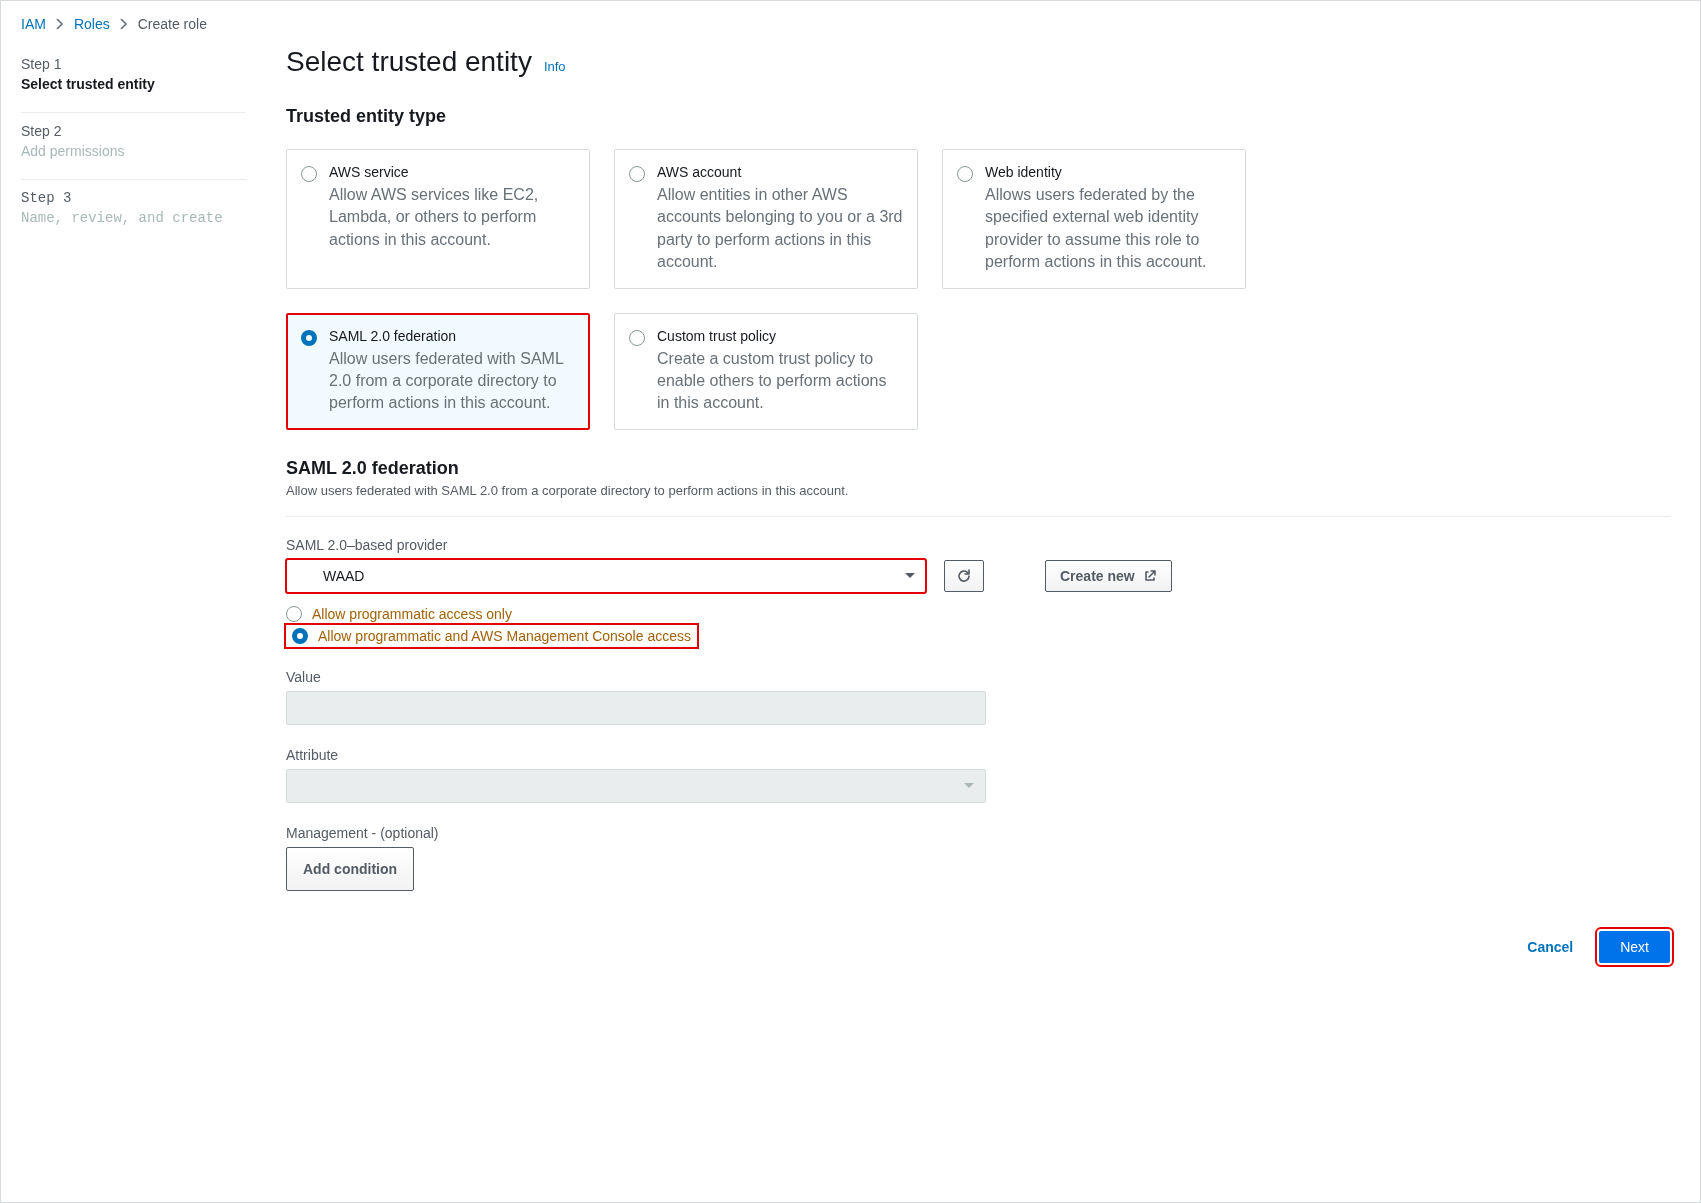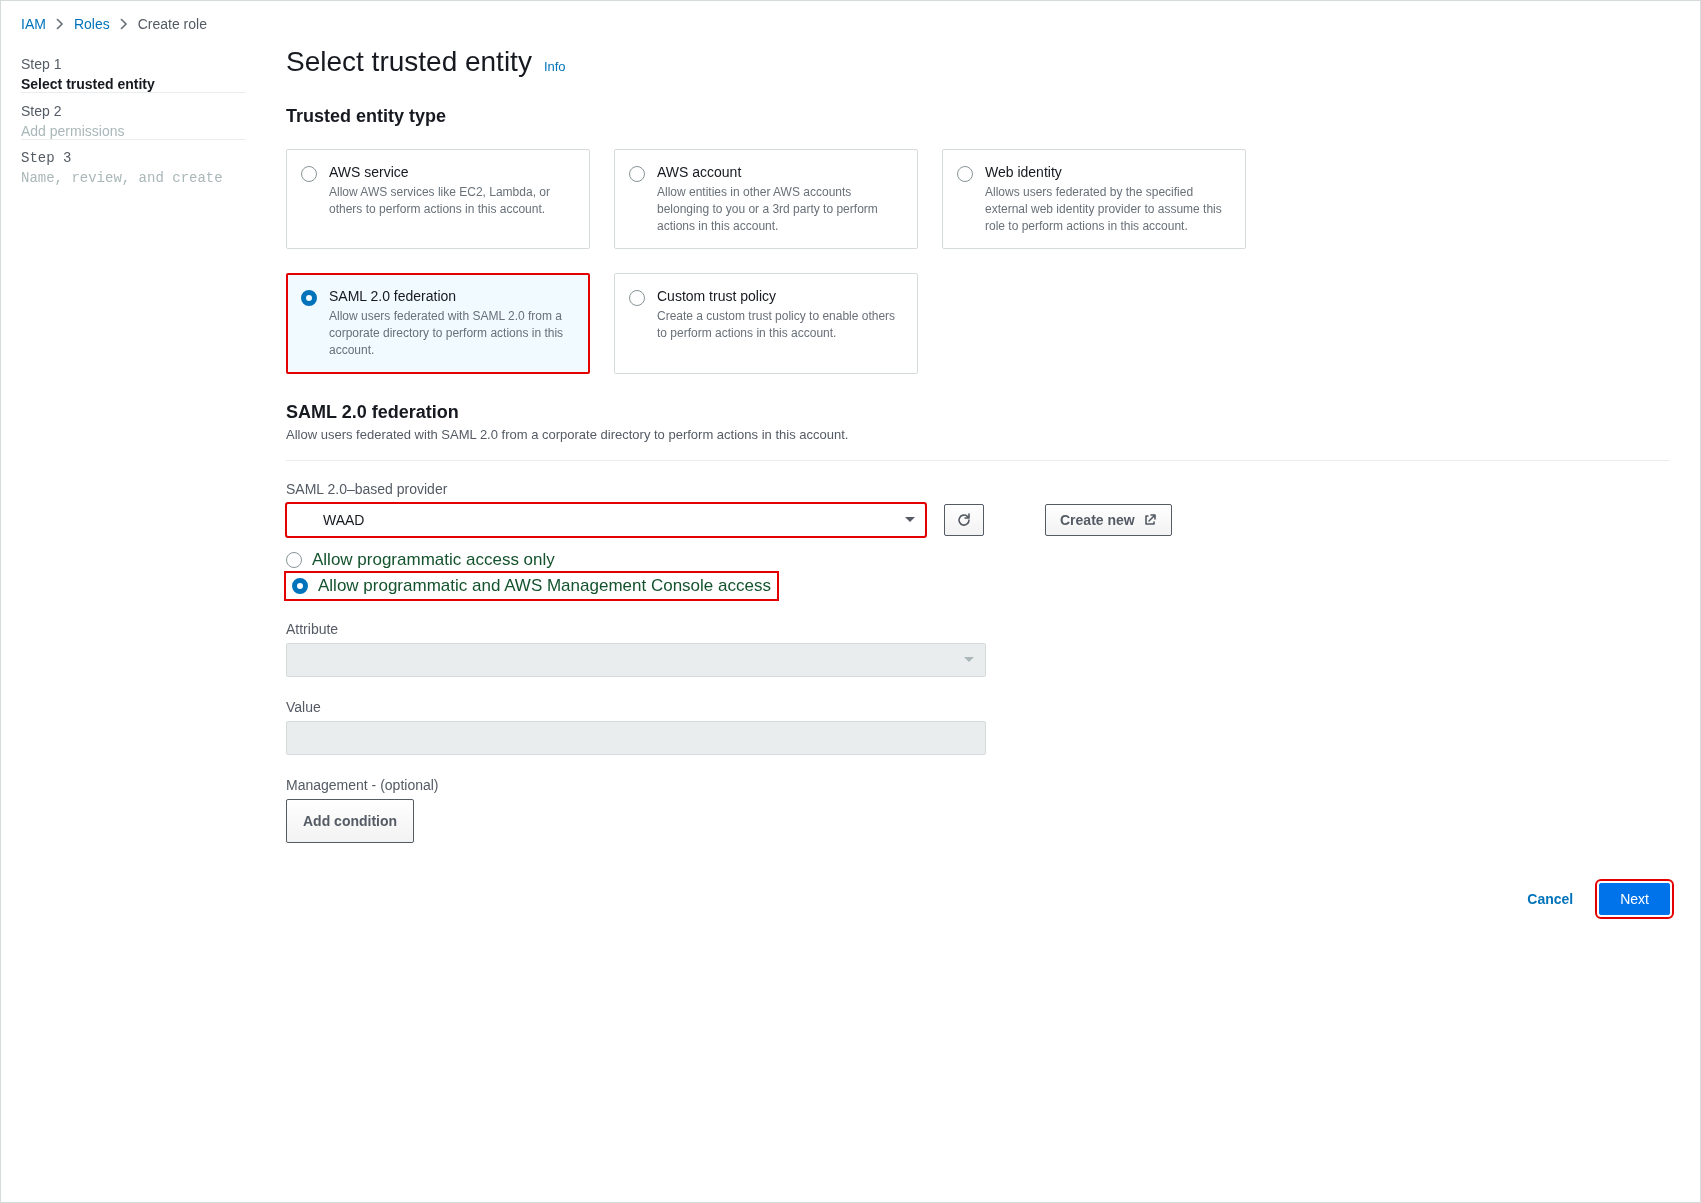--- a/index.html
+++ b/index.html
@@ -31,21 +31,21 @@
   display: flex;
   gap: 40px;
 }
 
 
 .steps {
   width: 225px;
   flex-shrink: 0;
 }
 .step {
-  padding: 10px 0 0 0;
+  padding: 10px 0 20px 0;
   border-bottom: 1px solid #eaeded;
 }
 .step:last-child { border-bottom: none; font-family: Liberation Mono, monospace; }
 .step-num { font-size: 14px; color: #545b64; margin-bottom: 4px; }
 .step-active .step-title { font-weight: 700; color: #16191f; }
 .step-title { font-size: 14px; color: #aab7b8; }
 
 
 .main { flex: 1; padding-right: 10px; }
 .page-title-row { display: flex; align-items: baseline; gap: 12px; margin-bottom: 28px; }
@@ -78,21 +78,21 @@
   width: 16px; height: 16px; border: 1px solid #879596; border-radius: 50%; flex-shrink: 0; margin-top: 2px;
   display: flex; align-items: center; justify-content: center;
 }
 .tile.selected {
   background: #f1faff;
   border: 2px solid #e40000;
   padding: 13px;
 }
 .tile.selected .radio { border: 5px solid #0073bb; }
 .tile-title { font-size: 14px; color: #16191f; margin-bottom: 4px; }
-.tile-desc { font-size: 12px; color: #687078; line-height: 1.4; }
+.tile-desc { font-size: 16px; color: #687078; line-height: 1.4; }
 
 
 .form-label { font-size: 14px; color: #545b64; margin-bottom: 6px; display: block;}
 .provider-row { display: flex; gap: 18px; align-items: center; margin-bottom: 10px;}
 .select-wrap {
   flex: 0 0 640px;
   position: relative;
 }
 .select {
   width: 100%;
@@ -134,21 +134,21 @@
 
 
 .access-radios { margin-bottom: 22px; }
 .radio-row { display: flex; align-items: center; gap: 10px; padding: 3px 0; }
 .radio-row .r {
   width: 16px; height: 16px; border: 1px solid #879596; border-radius: 50%;
   display: flex; align-items: center; justify-content: center; flex-shrink: 0;
 }
 .radio-row.selected .r { border: 5px solid #0073bb; }
 .radio-row.highlight { outline: 2px solid #e40000; padding: 3px 6px; display: inline-flex;}
-.radio-row label { font-size: 17px; color: #14532d; cursor: pointer;}
+.radio-row label { font-size: 14px; color: #a16207; cursor: pointer;}
 
 
 .select.disabled, .text-input.disabled {
   background: #eaeded; color: #879596; cursor: default; border-color: #d5dbdb;
 }
 .text-input {
   width: 700px; max-width: 700px;
   border: 1px solid #aab7b8; border-radius: 2px; height: 34px; padding: 0 10px; font-size: 14px;
 }
 .field-block { margin-bottom: 22px; max-width: 700px;}
@@ -300,36 +300,36 @@
         </div>
         <div>
           <div class="radio-row selected highlight">
             <div class="r"></div>
             <label>Allow programmatic and AWS Management Console access</label>
           </div>
         </div>
       </div>
 
       <div class="field-block">
+        <label class="form-label">Value</label>
+        <input class="text-input disabled" disabled="" style="">
+      </div>
+
+      <div class="field-block">
         <label class="form-label">Attribute</label>
         <div class="select disabled" style="width:700px; position:relative;">
           <span></span>
           <span style="position:absolute; right:10px; top:50%; transform:translateY(-50%);">
             <svg width="12" height="8" viewBox="0 0 12 8">
                 <path d="M1 1l5 5 5-5" fill="#aab7b8"></path>
               </svg>
           </span>
         </div>
       </div>
 
-      <div class="field-block">
-        <label class="form-label">Value</label>
-        <input class="text-input disabled" disabled="" style="">
-      </div>
-
       <div class="field-block" style="margin-bottom:0;">
         <label class="form-label">Management - (optional)</label>
         <button class="add-cond-btn">Add condition</button>
       </div>
 
       <div class="footer">
         <button class="cancel-link">Cancel</button>
         <button class="next-btn">Next</button>
       </div>
 

